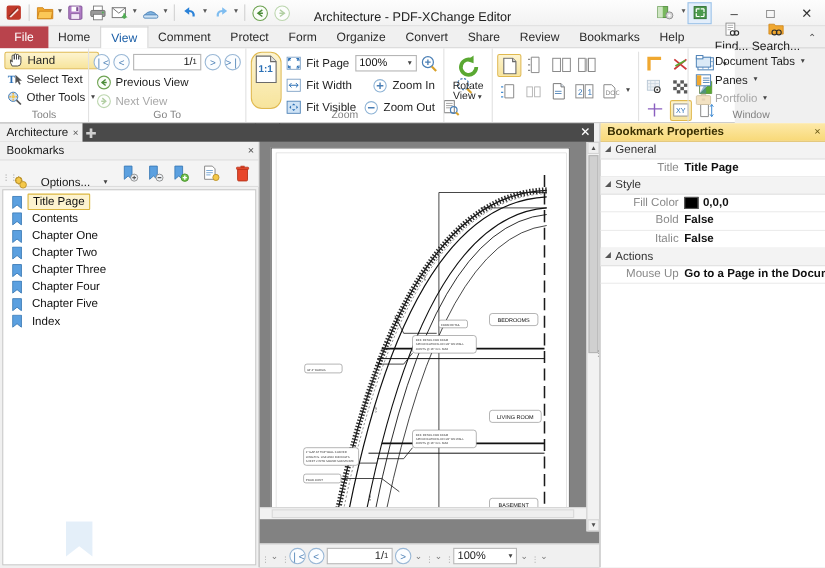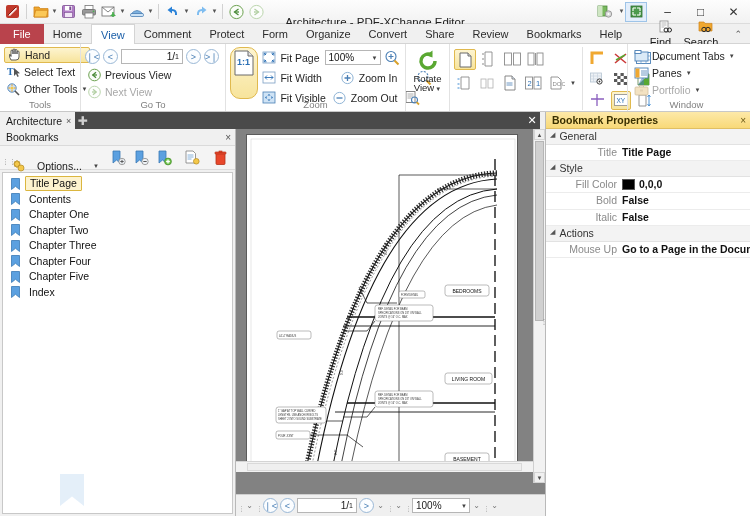--- a/index.html
+++ b/index.html
@@ -19,21 +19,21 @@
     position: absolute; left: 0; top: 0; width: 750px; height: 24px;
     background: linear-gradient(#fdfdfd, #f2f2f2);
     border-bottom: 1px solid #dcdcdc;
     display: flex; align-items: center;
   }
   .qat { display: flex; align-items: center; height: 24px; padding-left: 3px; gap: 1px; }
   .qicon { width: 19px; height: 19px; display: flex; align-items: center; justify-content: center; position: relative; }
   .qsep { width: 1px; height: 15px; background: #d2d2d2; margin: 0 3px; }
   .caret { font-size: 6px; color: #555; width: 7px; text-align: center; line-height: 19px; }
   .titletext {
-    position: absolute; left: 0; right: 0; top: 10px; height: 24px;
+    position: absolute; left: 0; right: 0; top: 4px; height: 24px;
     line-height: 24px; text-align: center; font-size: 11.5px; color: #222;
     pointer-events: none;
   }
   .titleright { margin-left: auto; display: flex; align-items: center; height: 24px; }
   .winbtn { width: 33px; height: 23px; display: flex; align-items: center; justify-content: center; font-size: 12px; color: #333; }
   .uibtn { width: 22px; height: 20px; display: flex; align-items: center; justify-content: center; margin-right: 2px; }
   .fullscr { width: 22px; height: 20px; border: 1px solid #9ec4e8; background: #e3eefb; display:flex; align-items:center; justify-content:center; margin-right:4px;}
 
   
   .tabrow {
@@ -46,21 +46,21 @@
     color: #2b2b2b; white-space: nowrap;
   }
   .tab.file { background: #b9434c; color: #fff; padding: 0 13px; font-weight: normal; }
   .tab.active { background: #fff; color: #1b5fa8; border-left: 1px solid #d4d4d4; border-right: 1px solid #d4d4d4; border-top: 1px solid #d4d4d4; }
   .tabright { margin-left: auto; display: flex; align-items: center; gap: 3px; padding-right: 4px; font-size: 11px; }
   .tabright .titem { display: flex; align-items: center; gap: 2px; flex-direction: column; }
   .collapse-arrow { font-size: 9px; color: #555; padding: 0 4px; }
 
   
   .ribbon {
-    position: absolute; left: 0; top: 44px; width: 750px; height: 68px;
+    position: absolute; left: 0; top: 44px; width: 668px; height: 68px;
     background: #fff; border-bottom: 1px solid #c8c8c8;
     display: flex; align-items: stretch;
   }
   .rgroup { position: relative; display: flex; flex-direction: column; padding: 3px 4px 0 4px; }
   .rgroup + .rgroup { border-left: 1px solid #e2e2e2; }
   .rgroup .glabel {
     position: absolute; bottom: 1px; left: 0; right: 0; text-align: center;
     font-size: 9.5px; color: #808080;
   }
   .gcontent { display: flex; align-items: flex-start; gap: 2px; height: 52px; }

